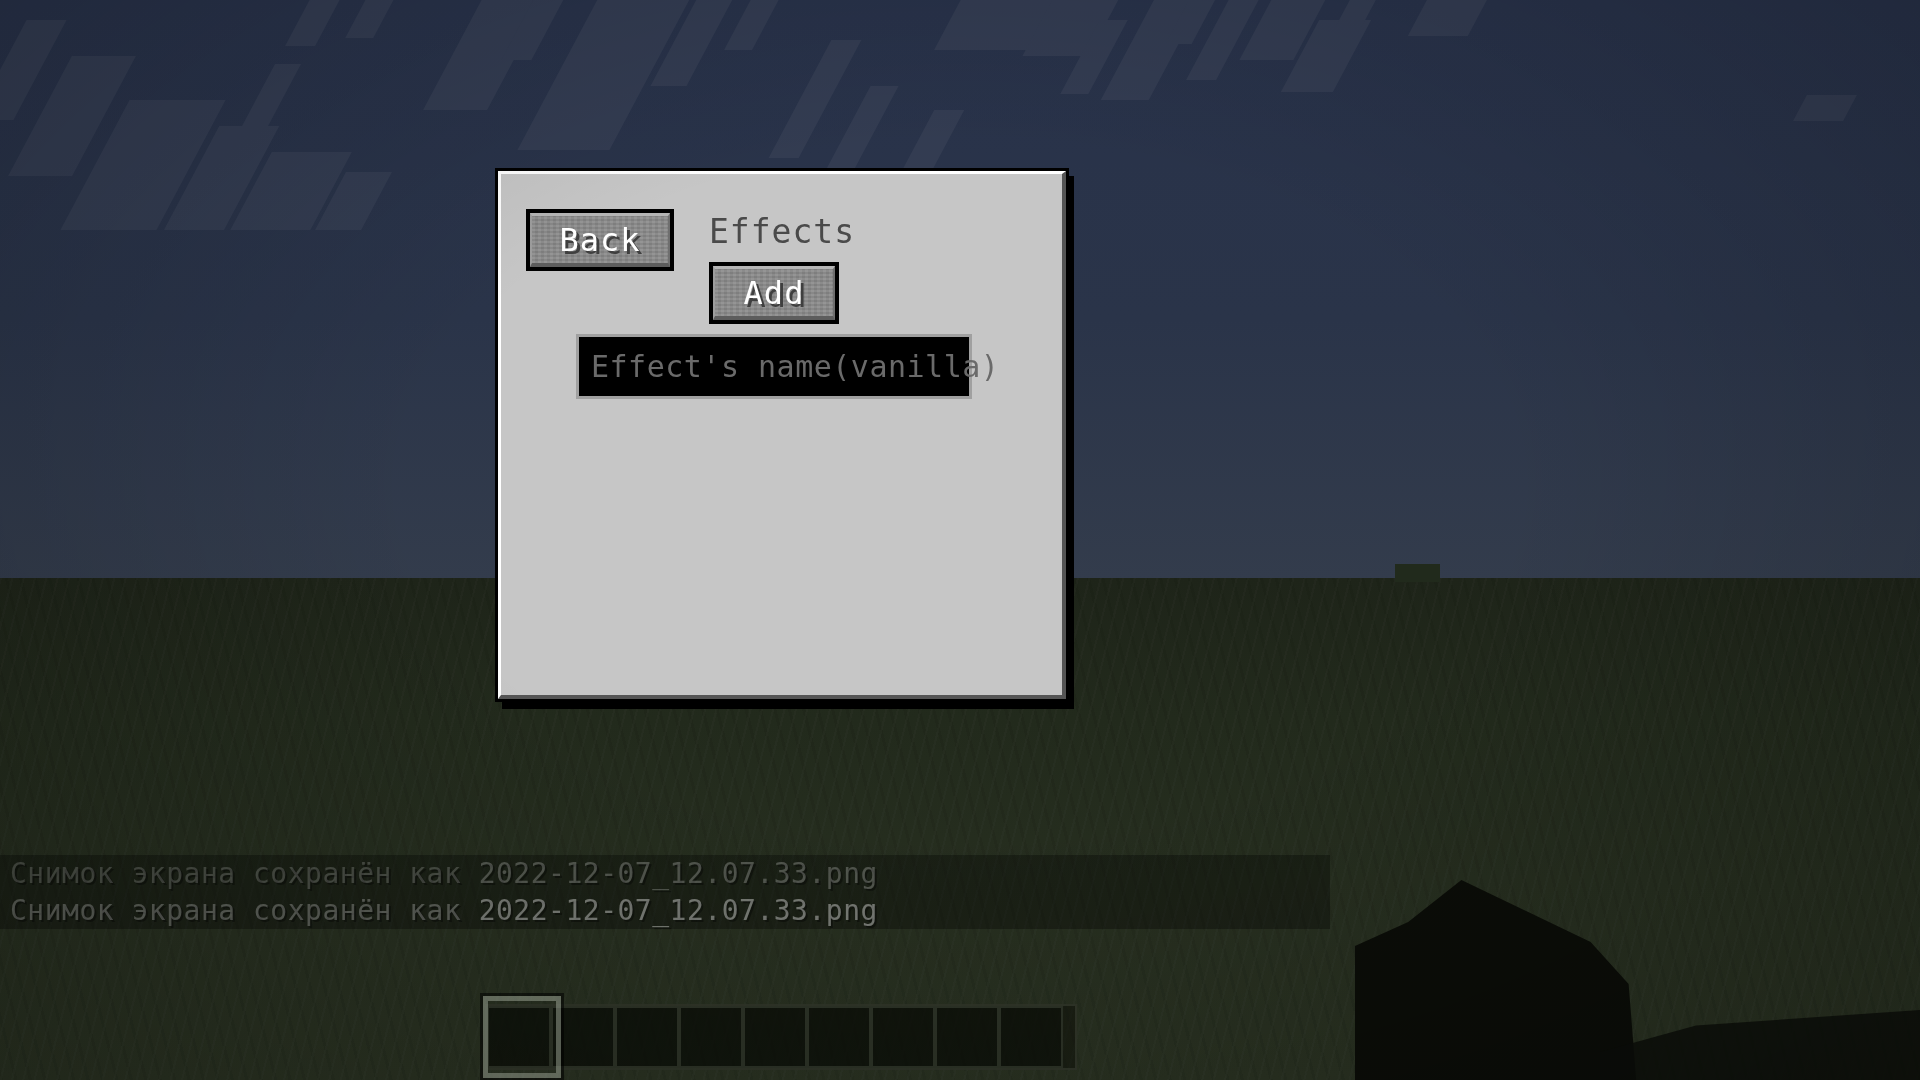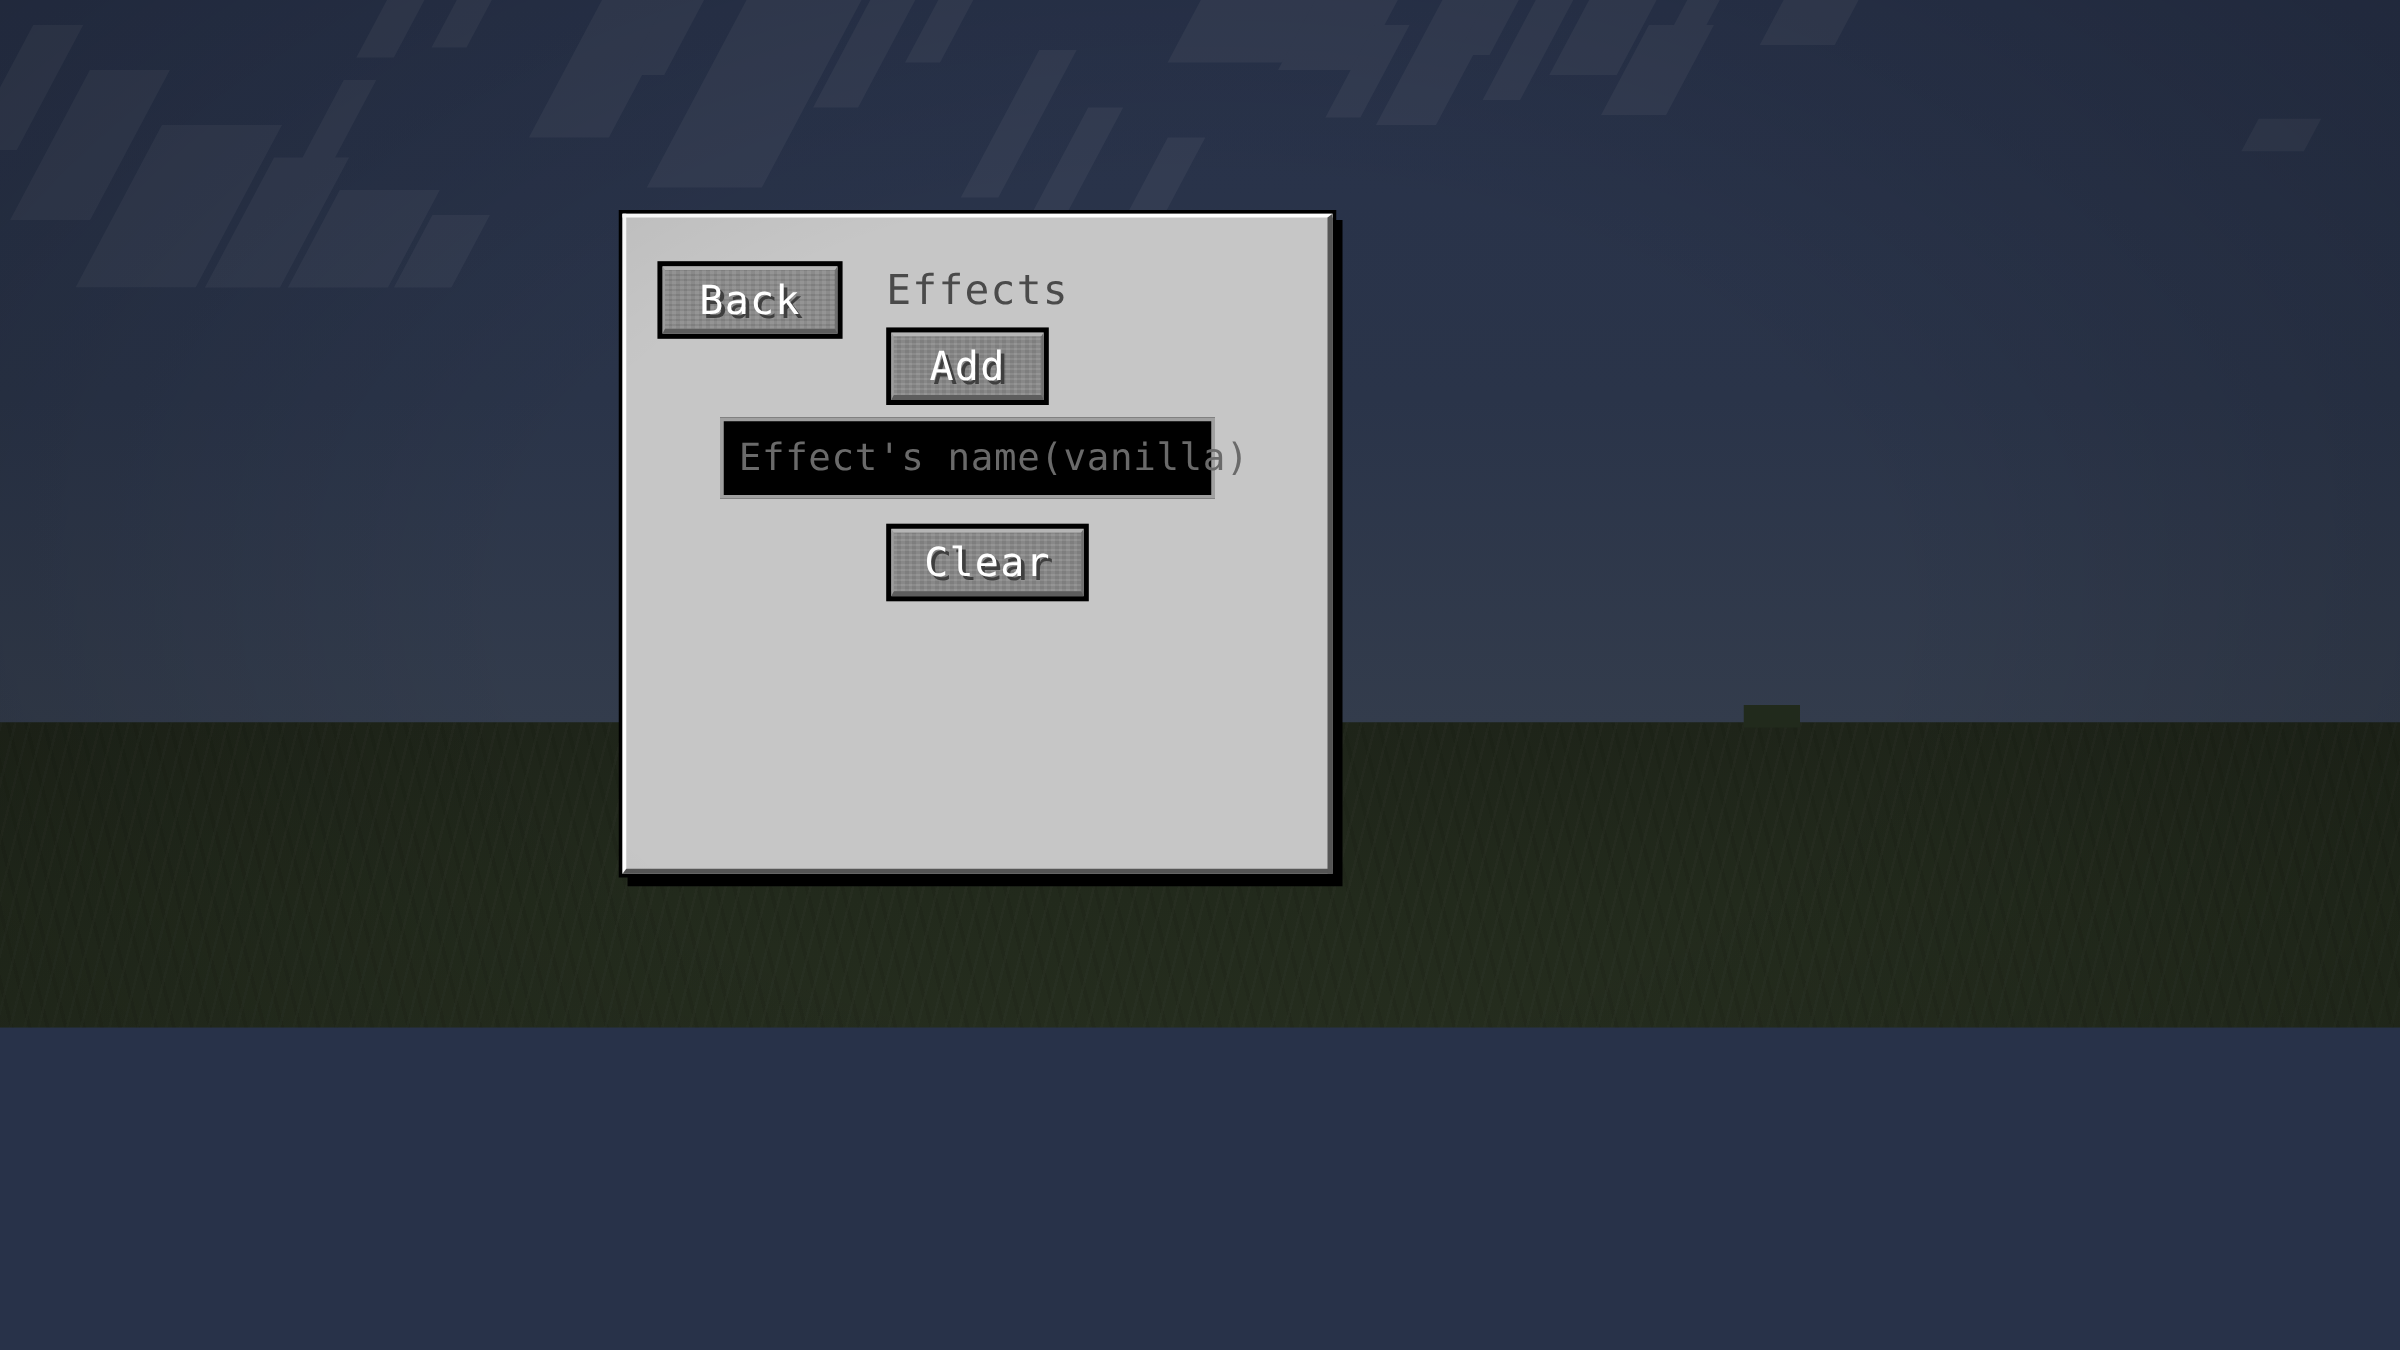--- a/index.html
+++ b/index.html
@@ -9,21 +9,21 @@
     width: 1920px;
     height: 1080px;
     overflow: hidden;
     background: #283249;
     font-family: "DejaVu Sans Mono", monospace;
   }
 
   #screen {
     position: relative;
     width: 1920px;
-    height: 822px;
+    height: 1080px;
     overflow: hidden;
   }
 
   
   .sky {
     position: absolute;
     left: 0; top: 0;
     width: 1920px;
     height: 580px;
     background: linear-gradient(180deg, #28324a 0%, #2a3449 55%, #333c4c 100%);
@@ -347,22 +347,18 @@
 
       <div class="mc-btn" id="btn-add">
         <span class="face"></span>
         <span class="label">Add</span>
       </div>
 
       <div class="mc-input">
         <span class="ph">Effect's name(vanilla)</span>
       </div>
 
-      <div class="mc-btn" id="btn-clear">
-        <span class="face"></span>
-        <span class="label">Clear</span>
-      </div>
 
     </div>
   </div>
 
   <div class="vignette"></div>
 </div>
 
 </body></html>

